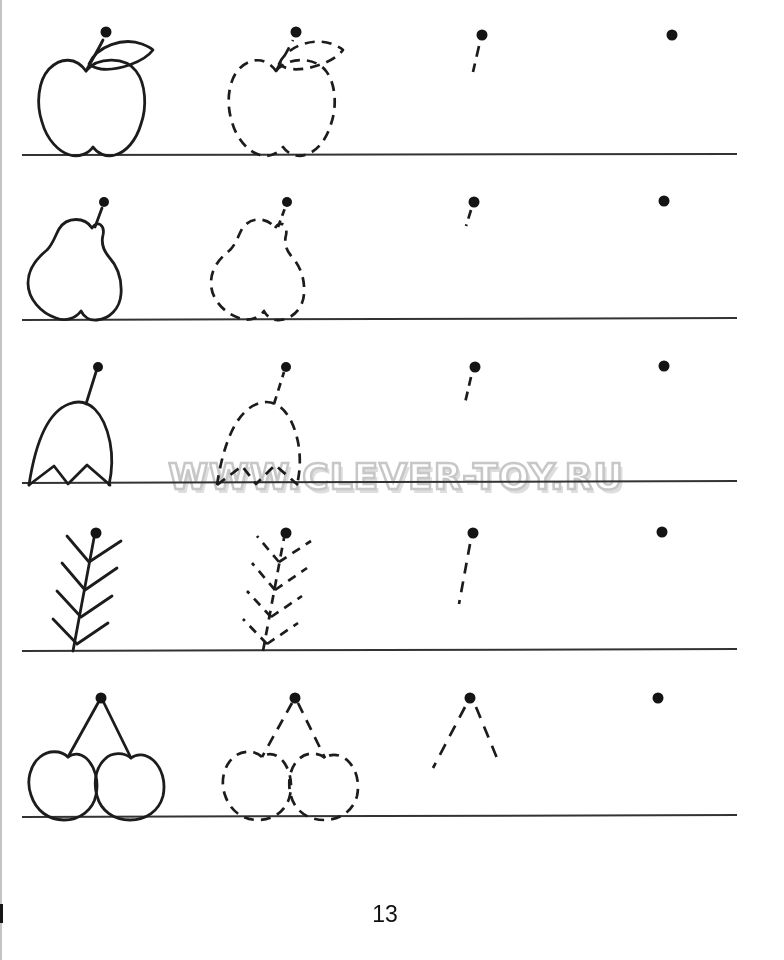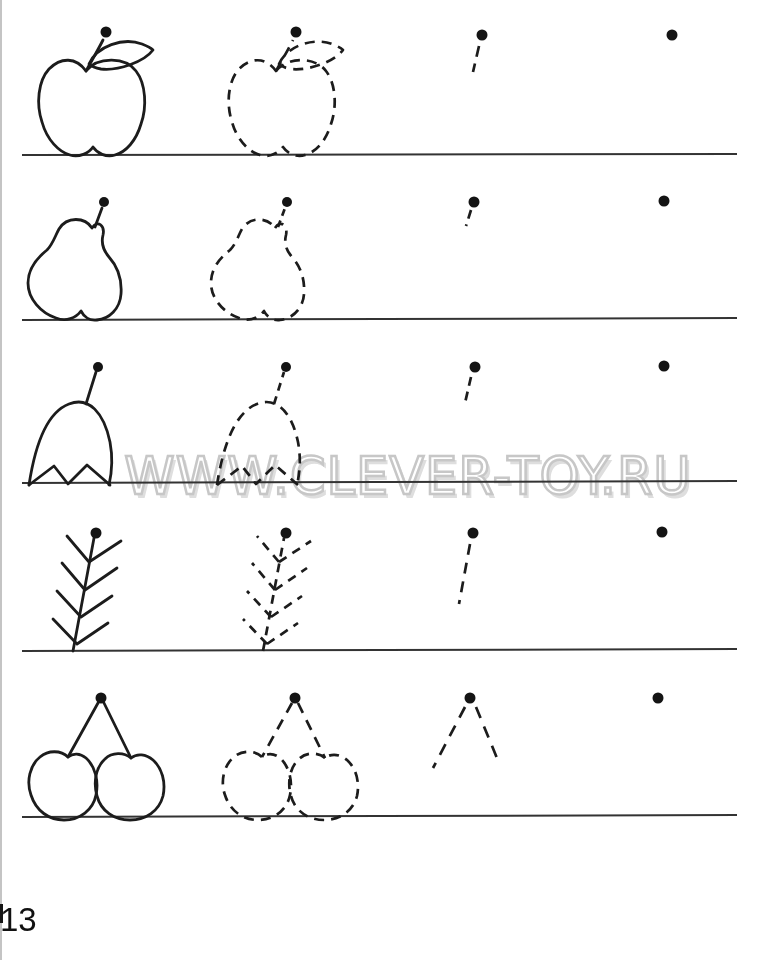--- a/index.html
+++ b/index.html
@@ -14,37 +14,38 @@
   #scan-edge{
     position:absolute;left:0;top:0;width:2px;height:960px;
     background:#b5b5b5;opacity:.8;
   }
   #scan-tick{
     position:absolute;left:0;top:904px;width:3px;height:19px;
     background:#161616;
   }
   
   #watermark{
-    position:absolute;left:80px;top:446px;width:656px;height:60px;
+    position:absolute;left:68px;top:446px;width:656px;height:60px;
     display:flex;align-items:center;justify-content:center;
     font-family:"DejaVu Sans", sans-serif;
-    font-weight:normal;
-    font-size:51px;
+    font-weight:bold;
+    font-size:36px;
     letter-spacing:1px;
     color:#ffffff;
     -webkit-text-stroke:2.5px #c7c7c7;
     text-shadow:3px 4px 0 #dedede;
     white-space:nowrap;
     z-index:1;
     user-select:none;
   }
   #worksheet-svg{position:absolute;left:0;top:0;z-index:2;}
   #page-number{
     position:absolute;left:0;top:901px;width:770px;
-    font-size:33px;
+    text-align:center;
+    font-size:23px;
     color:#111111;
     z-index:3;
   }
   .solid{fill:none;stroke:#1c1c1c;stroke-width:2.8;stroke-linecap:round;stroke-linejoin:round;}
   .dashed{fill:none;stroke:#1c1c1c;stroke-width:2.7;stroke-linecap:butt;stroke-linejoin:round;stroke-dasharray:10 7;}
   .dot{fill:#141414;stroke:none;}
   .baseline{fill:none;stroke:#333333;stroke-width:2;}
 </style>
 </head>
 <body>

